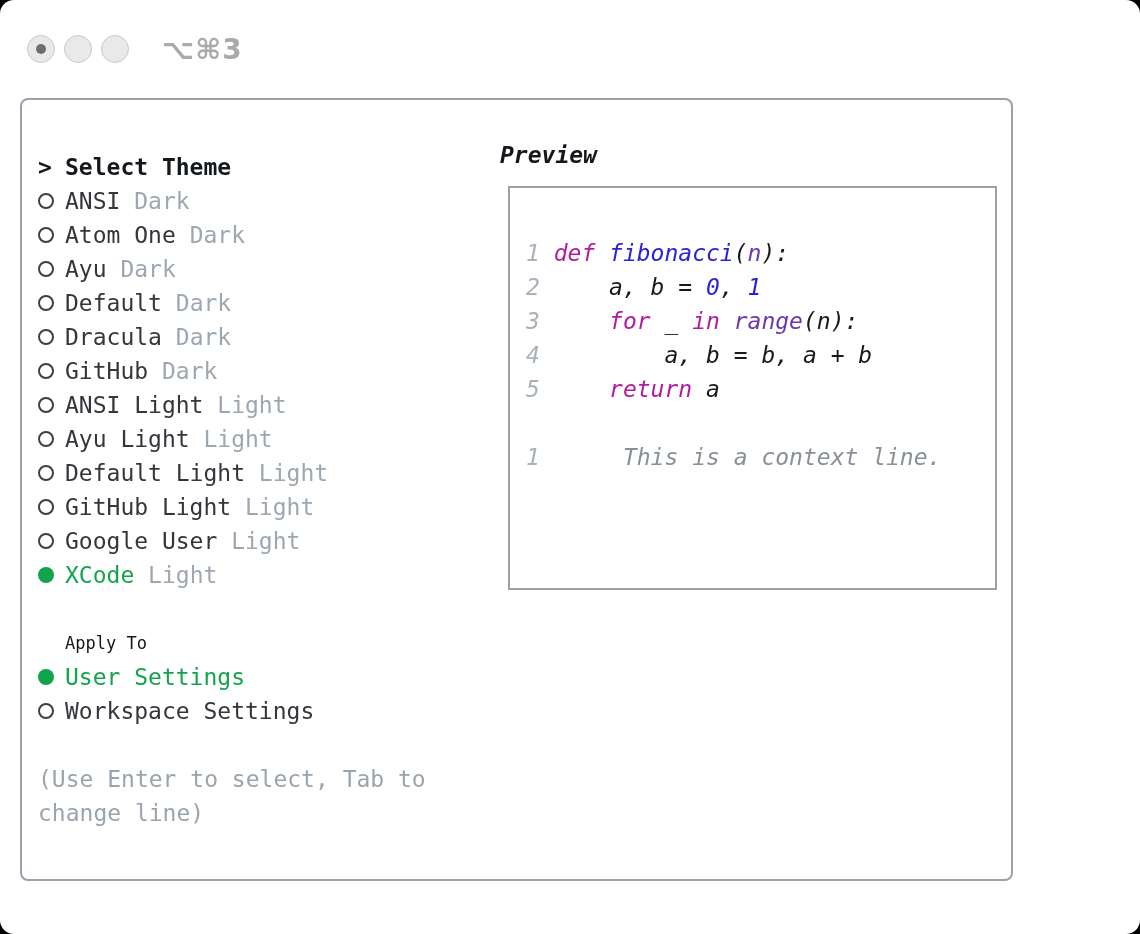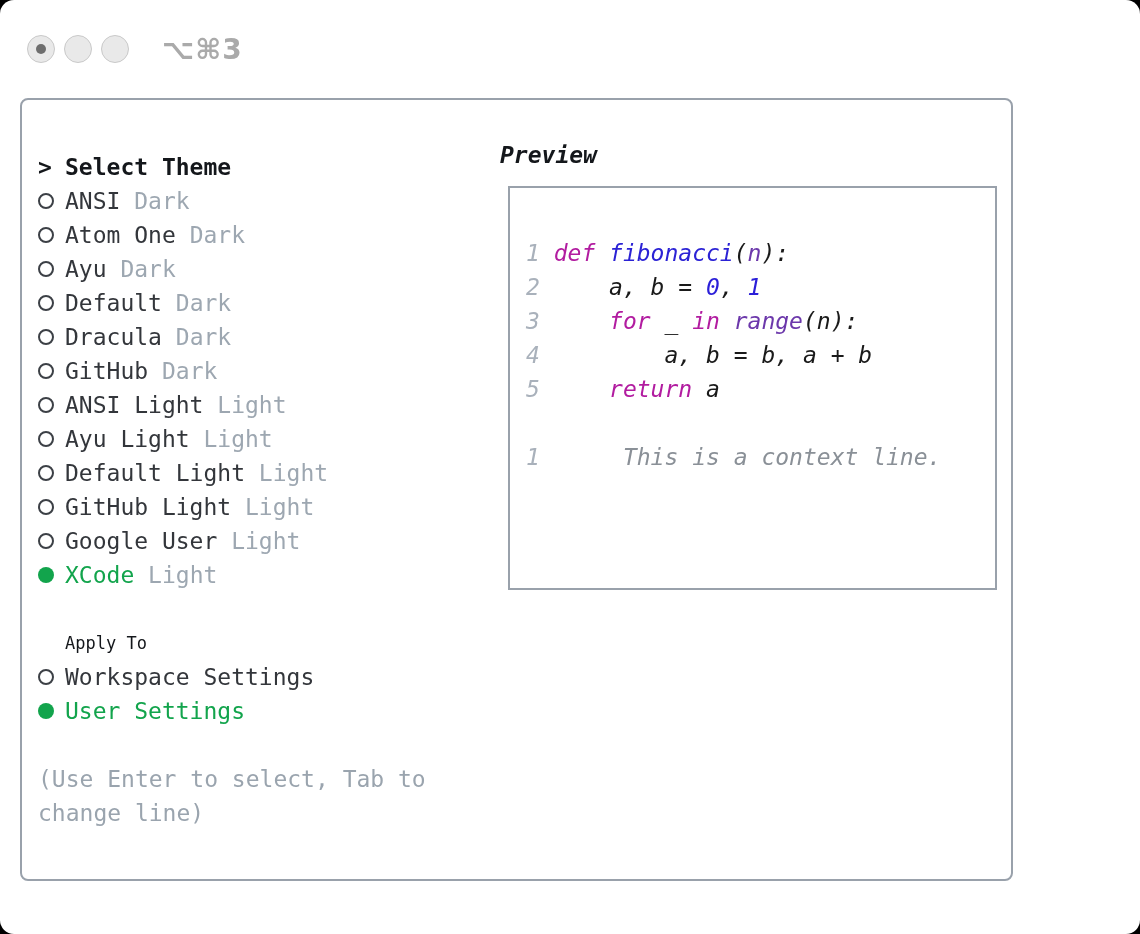--- a/index.html
+++ b/index.html
@@ -73,22 +73,22 @@
           <div class="row"><span class="marker"><span class="radio"></span></span><span>GitHub Light</span><span class="variant"> Light</span></div>
           <div class="row"><span class="marker"><span class="radio"></span></span><span>Google User</span><span class="variant"> Light</span></div>
           <div class="row"><span class="marker"><span class="radio sel"></span></span><span class="sel-text">XCode</span><span class="variant"> Light</span></div>
         </div>
 
       <div class="apply-block">
         <div class="row">
           <span class="marker"></span><span class="section-title">Apply To</span>
         </div>
         <div id="apply-list">
+            <div class="row"><span class="marker"><span class="radio sel"></span></span><span class="sel-text">User Settings</span></div>
             <div class="row"><span class="marker"><span class="radio"></span></span><span>Workspace Settings</span></div>
-            <div class="row"><span class="marker"><span class="radio sel"></span></span><span class="sel-text">User Settings</span></div>
           </div>
       </div>
 
       <div class="hint">(Use Enter to select, Tab to change line)</div>
     </div>
 
     <div class="right-col">
       <div class="preview-title">Preview</div>
       <div class="preview-box" id="code-box">
           <div class="code-line"><span class="gutter">1</span><span style="color: rgb(178, 28, 160);">def </span><span style="color: rgb(43, 34, 213);">fibonacci</span><span style="color: rgb(26, 26, 26);">(</span><span style="color: rgb(108, 56, 171);">n</span><span style="color: rgb(26, 26, 26);">):</span></div>

